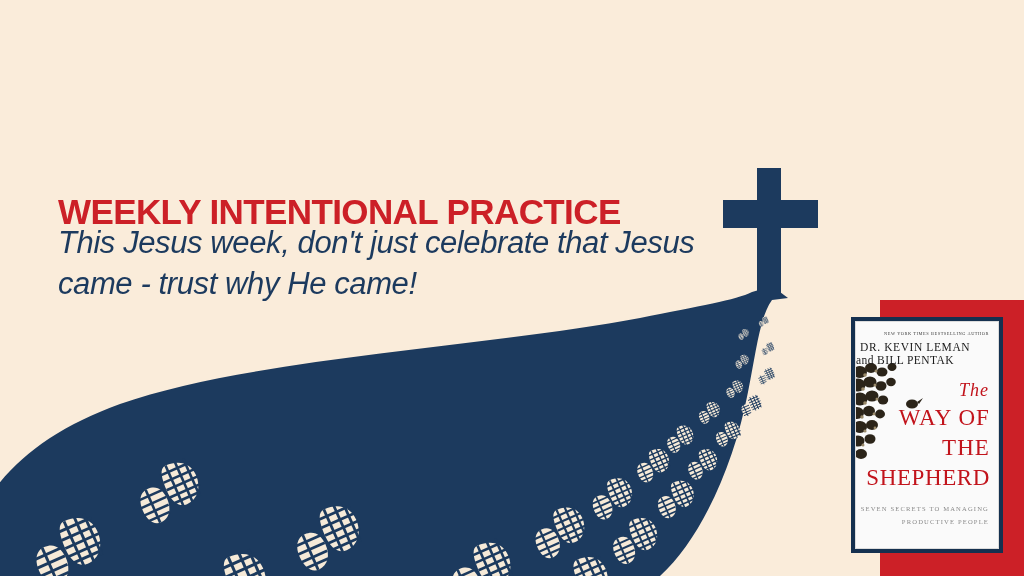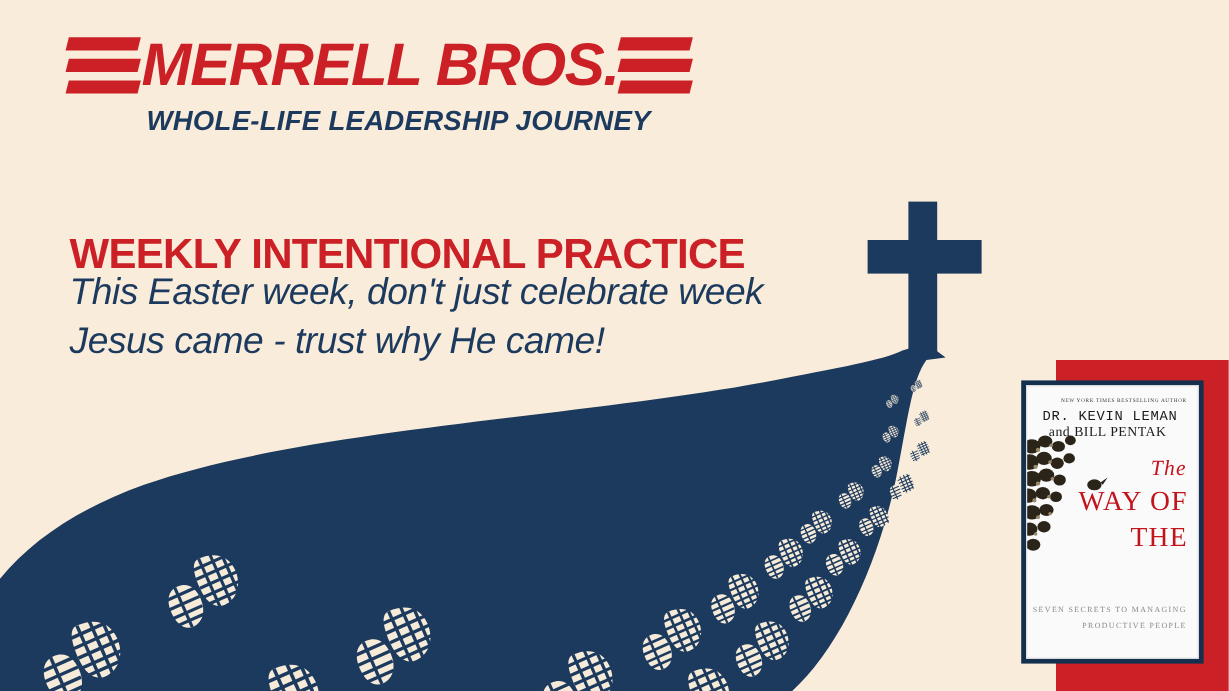--- a/index.html
+++ b/index.html
@@ -99,29 +99,29 @@
     position:absolute; top:9px; left:0; right:9px;
     text-align:right;
     font-family:"Liberation Serif", serif;
     font-size:4.4px;
     letter-spacing:0.55px;
     color:#3a3a3a;
     text-transform:uppercase;
   }
   .bk-author1 {
     position:absolute; top:19px; left:4px; right:8px;
-    text-align:center;
-    font-family:Liberation Mono, monospace;
+    text-align:left;
+    font-family:Liberation Serif, serif;
     font-size:11.5px;
     letter-spacing:0.6px;
     color:#1a1a1a;
   }
   .bk-author2 {
     position:absolute; top:32px; left:0; right:8px;
-    text-align:center;
+    text-align:left;
     font-family:"Liberation Serif", serif;
     font-size:11.5px;
     letter-spacing:0.4px;
     color:#1a1a1a;
   }
   .bk-the {
     position:absolute; top:58px; left:0; right:9px;
     text-align:right;
     font-family:"Liberation Serif", serif;
     font-style:italic;
@@ -225,39 +225,23 @@
 
       <use href="#boot" transform="translate(572,562) rotate(-24) scale(0.93)"></use>
       <use href="#boot" transform="translate(472,548) rotate(-24) scale(1.00)"></use>
       <use href="#boot" transform="translate(318,512) rotate(-24) scale(1.06)"></use>
       <use href="#boot" transform="translate(222,560) rotate(-24) scale(1.14)"></use>
       <use href="#boot" transform="translate(160,468) rotate(-24) scale(1.00)"></use>
       <use href="#boot" transform="translate(58,524) rotate(-24) scale(1.10)"></use>
     </g>
   </svg>
 
-  <div id="logo-block">
-    <div class="logo-row">
-      <div class="logo-bars left">
-        <div class="bar"></div>
-          <div class="bar"></div>
-          <div class="bar"></div>
-      </div>
-      <div class="logo-word">MERRELL BROS.</div>
-      <div class="logo-bars right">
-        <div class="bar"></div>
-          <div class="bar"></div>
-          <div class="bar"></div>
-      </div>
-    </div>
-    <div class="logo-sub">WHOLE-LIFE LEADERSHIP JOURNEY</div>
-  </div>
 
   <div id="headline">WEEKLY INTENTIONAL PRACTICE</div>
-  <div id="bodytext">This Easter week, don't just celebrate week Jesus came - trust why He came!</div>
+  <div id="bodytext">This Jesus week, don't just celebrate that Jesus came - trust why He came!</div>
 
   <div id="book-red"></div>
 
   <div id="book">
     <div id="book-inner">
       <svg id="bk-sheep" viewBox="0 0 72 110">
         <g fill="#2b2419">
           <ellipse cx="6" cy="14" rx="7" ry="6"></ellipse>
           <ellipse cx="17" cy="10" rx="6" ry="5"></ellipse>
           <ellipse cx="28" cy="14" rx="5.5" ry="4.5"></ellipse>
@@ -295,18 +279,19 @@
           <circle cx="9" cy="87" r="1.5"></circle>
         </g>
       </svg>
 
       <div class="bk-topline">New York Times Bestselling Author</div>
       <div class="bk-author1">DR. KEVIN LEMAN</div>
       <div class="bk-author2">and BILL PENTAK</div>
       <div class="bk-the">The</div>
       <div class="bk-t1">WAY OF</div>
       <div class="bk-t2">THE</div>
+      <div class="bk-t3">SHEPHERD</div>
       <div class="bk-sub1">Seven Secrets to Managing</div>
       <div class="bk-sub2">Productive People</div>
     </div>
   </div>
 
 </div>
 
 </body></html>

